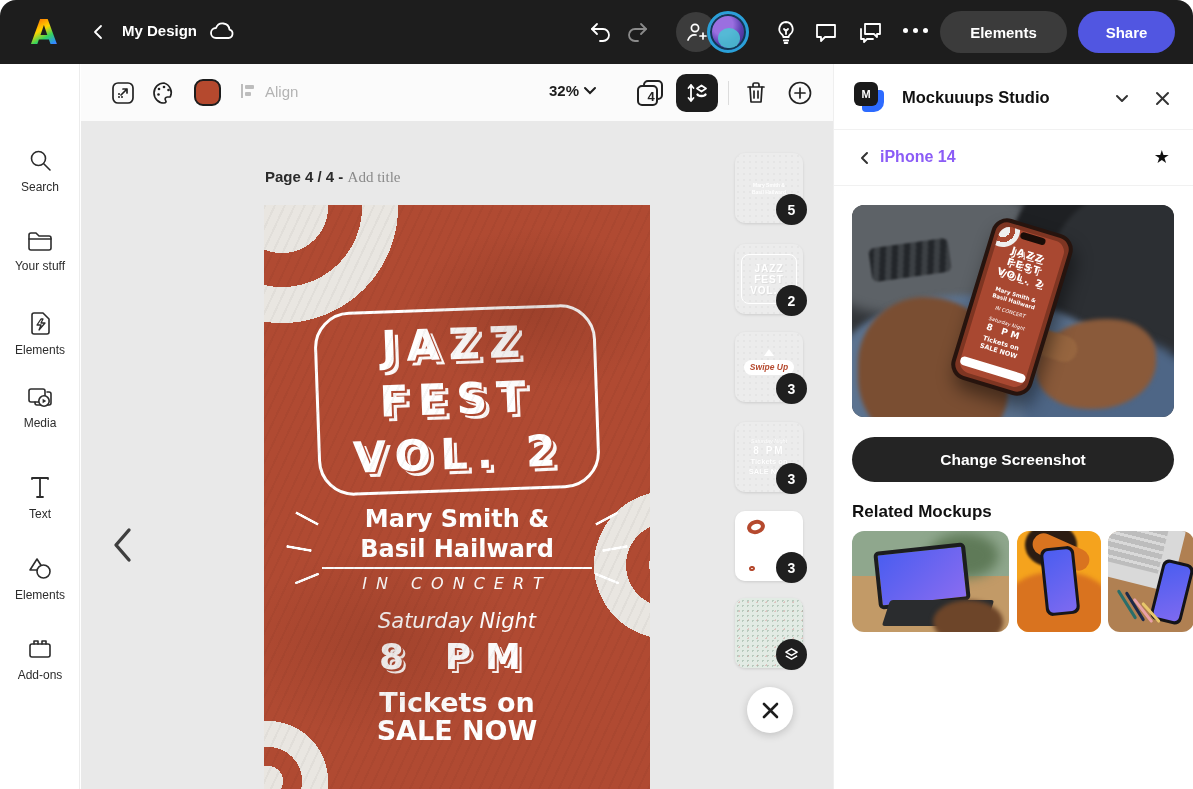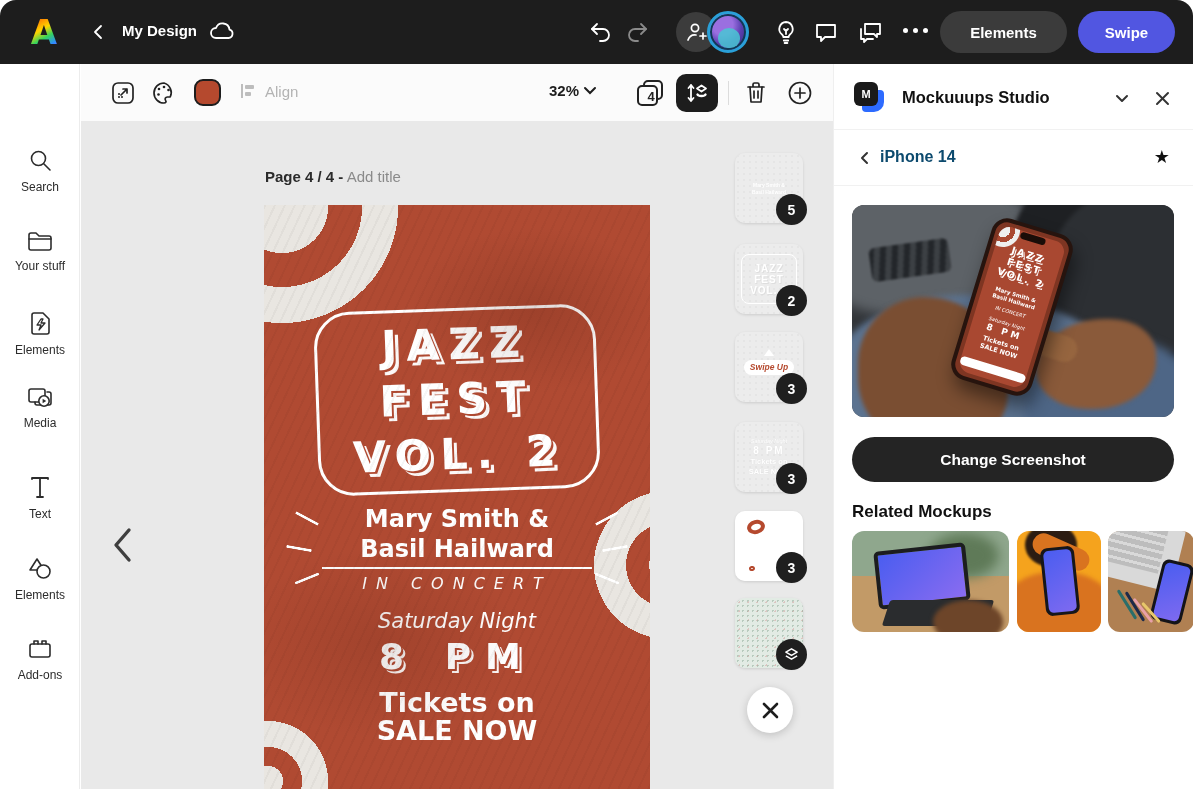--- a/index.html
+++ b/index.html
@@ -44,21 +44,21 @@
   .zoom-group svg { stroke:#1d1d1d; fill:none; stroke-width:2; stroke-linecap:round; }
   .pages-btn { position:absolute; left:552px; top:12px; width:34px; height:34px; cursor:pointer; }
   .reorder-btn { position:absolute; left:595px; top:10px; width:42px; height:38px; border-radius:10px; background:#1d1d1d; display:flex; align-items:center; justify-content:center; cursor:pointer; }
   .ct-sep { position:absolute; left:647px; top:17px; width:1px; height:24px; background:#dcdcdc; }
   .trash-btn { left:661px; } .addpage-btn { left:705px; }
 
   
   .canvas { position:absolute; left:81px; top:121px; width:752px; height:668px; background:#e9e9e9; }
   .page-label { position:absolute; left:184px; top:47px; font-size:15px; }
   .page-label .b { font-weight:bold; color:#2b2b2b;text-align:center; }
-  .page-label .m { color:#8a8a8a; }
+  .page-label .m { color:#8a8a8a;font-family:Liberation Serif, serif; }
   .prev-chevron { position:absolute; left:30px; top:405px; cursor:pointer; }
   .prev-chevron svg { stroke:#3f3f3f; fill:none; stroke-width:3.4; stroke-linecap:round; stroke-linejoin:round; }
 
   
   .poster { position:absolute; left:183px; top:84px; width:386px; height:584px; overflow:hidden; cursor:pointer;
     background:
       radial-gradient(circle at 18px 2px,  #e9e6e1 0 46px, #b04a32 46px 80px, #e9e6e1 80px 116px, rgba(0,0,0,0) 116px),
       radial-gradient(circle at 404px 360px, #e9e6e1 0 19px, #b04a32 19px 42px, #e9e6e1 42px 74px, rgba(0,0,0,0) 74px),
       radial-gradient(circle at 4px 576px,  #e9e6e1 0 15px, #b04a32 15px 34px, #e9e6e1 34px 60px, rgba(0,0,0,0) 60px),
       linear-gradient(#b04a32,#b04a32); }
@@ -96,21 +96,21 @@
   
   .addon-panel { position:absolute; left:833px; top:64px; width:360px; height:725px; background:#fff; border-left:1px solid #efefef; }
   .panel-header { position:absolute; left:0; top:0; width:360px; height:66px; border-bottom:1px solid #f1f1f1; }
   .mk-logo { position:absolute; left:20px; top:18px; width:30px; height:30px; }
   .mk-logo .blue { position:absolute; left:8px; top:8px; width:22px; height:22px; border-radius:4px 4px 10px 4px; background:#2d6bff; }
   .mk-logo .black { position:absolute; left:0; top:0; width:24px; height:24px; border-radius:6px; background:#1a1a1a; color:#fff; font-size:11px; font-weight:bold; display:flex; align-items:center; justify-content:center; }
   .panel-title { position:absolute; left:68px; top:24px; font-size:16.5px; font-weight:bold; color:#111; }
   .ph-icon { position:absolute; top:24px; width:20px; height:20px; display:flex; align-items:center; justify-content:center; cursor:pointer; }
   .ph-icon svg { stroke:#333; fill:none; stroke-width:2; stroke-linecap:round; stroke-linejoin:round; }
   .panel-sub { position:absolute; left:0; top:66px; width:360px; height:56px; border-bottom:1px solid #f1f1f1; }
-  .sub-title { position:absolute; left:46px; top:18px; font-size:16px; font-weight:bold; color:#0c4a6e; }
+  .sub-title { position:absolute; left:46px; top:18px; font-size:16px; font-weight:bold; color:#8b5cf6; }
   .star { position:absolute; right:24px; top:16px; font-size:18px; color:#111; cursor:pointer; }
 
   .mockup { position:absolute; left:18px; top:141px; width:322px; height:212px; border-radius:12px; overflow:hidden; background:#33363a; cursor:pointer; }
   .mockup .seat { position:absolute; left:-40px; top:-30px; width:220px; height:140px; border-radius:40%; background:#5d6267; filter:blur(6px); }
   .mockup .vent { position:absolute; left:18px; top:38px; width:80px; height:34px; border-radius:6px; background:repeating-linear-gradient(100deg,#23262a 0 6px,#3c4044 6px 12px); transform:rotate(-8deg); filter:blur(1px); }
   .mockup .wheel { position:absolute; right:-90px; top:-60px; width:260px; height:260px; border-radius:50%; border:44px solid #1e2023; background:#2c2f33; filter:blur(2px); }
   .mockup .jeans { position:absolute; left:-20px; top:90px; width:300px; height:180px; border-radius:45% 55% 30% 30%; background:#5c7390; filter:blur(3px); }
   .mockup .jeans2 { position:absolute; right:-30px; bottom:-60px; width:180px; height:140px; border-radius:50%; background:#4e6686; filter:blur(5px); }
   .mockup .hand-l { position:absolute; left:6px; bottom:-30px; width:150px; height:150px; border-radius:48% 60% 40% 50%; background:#7a4e32; filter:blur(2px); }
   .mockup .hand-r { position:absolute; right:18px; bottom:8px; width:120px; height:90px; border-radius:60% 40% 55% 45%; background:#8a5a3a; filter:blur(2px); }
@@ -203,21 +203,21 @@
           <path d="M8 3 h15 v10 h-3 v3 l-3-3 h-9 Z"></path>
           <path d="M4 8 v10 h3 v3 l3-3 h6"></path>
         </svg>
     </div>
     <div class="more-dots">
         <i></i>
         <i></i>
         <i></i>
       </div>
     <button class="pill-btn download-btn">Elements</button>
-    <button class="pill-btn share-btn">Swipe</button>
+    <button class="pill-btn share-btn">Share</button>
   </div>
 
   <div class="sidebar">
     <div class="side-item" style="top:84px">
       <svg width="25" height="25" viewBox="0 0 25 25">
           <circle cx="10.5" cy="10.5" r="7"></circle>
           <line x1="16" y1="16" x2="22" y2="22"></line>
         </svg>
       <span class="lbl">Search</span>
     </div>

